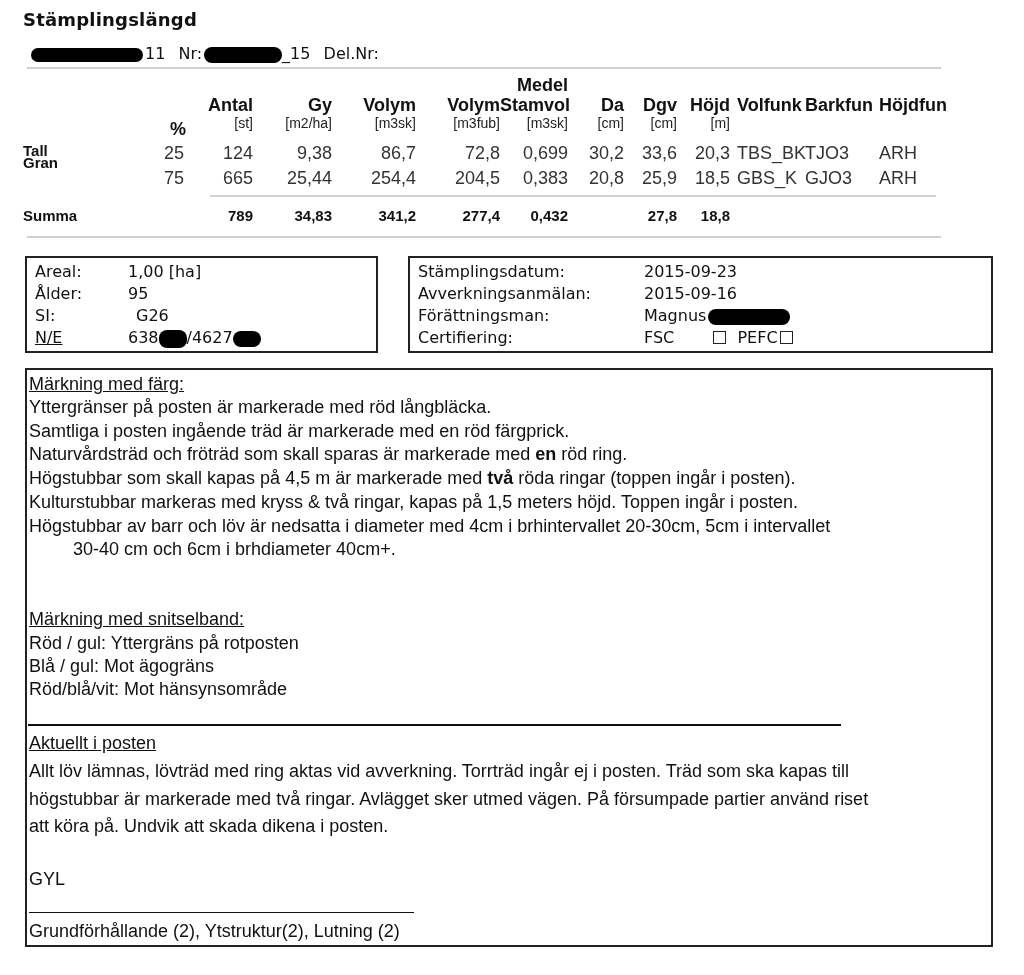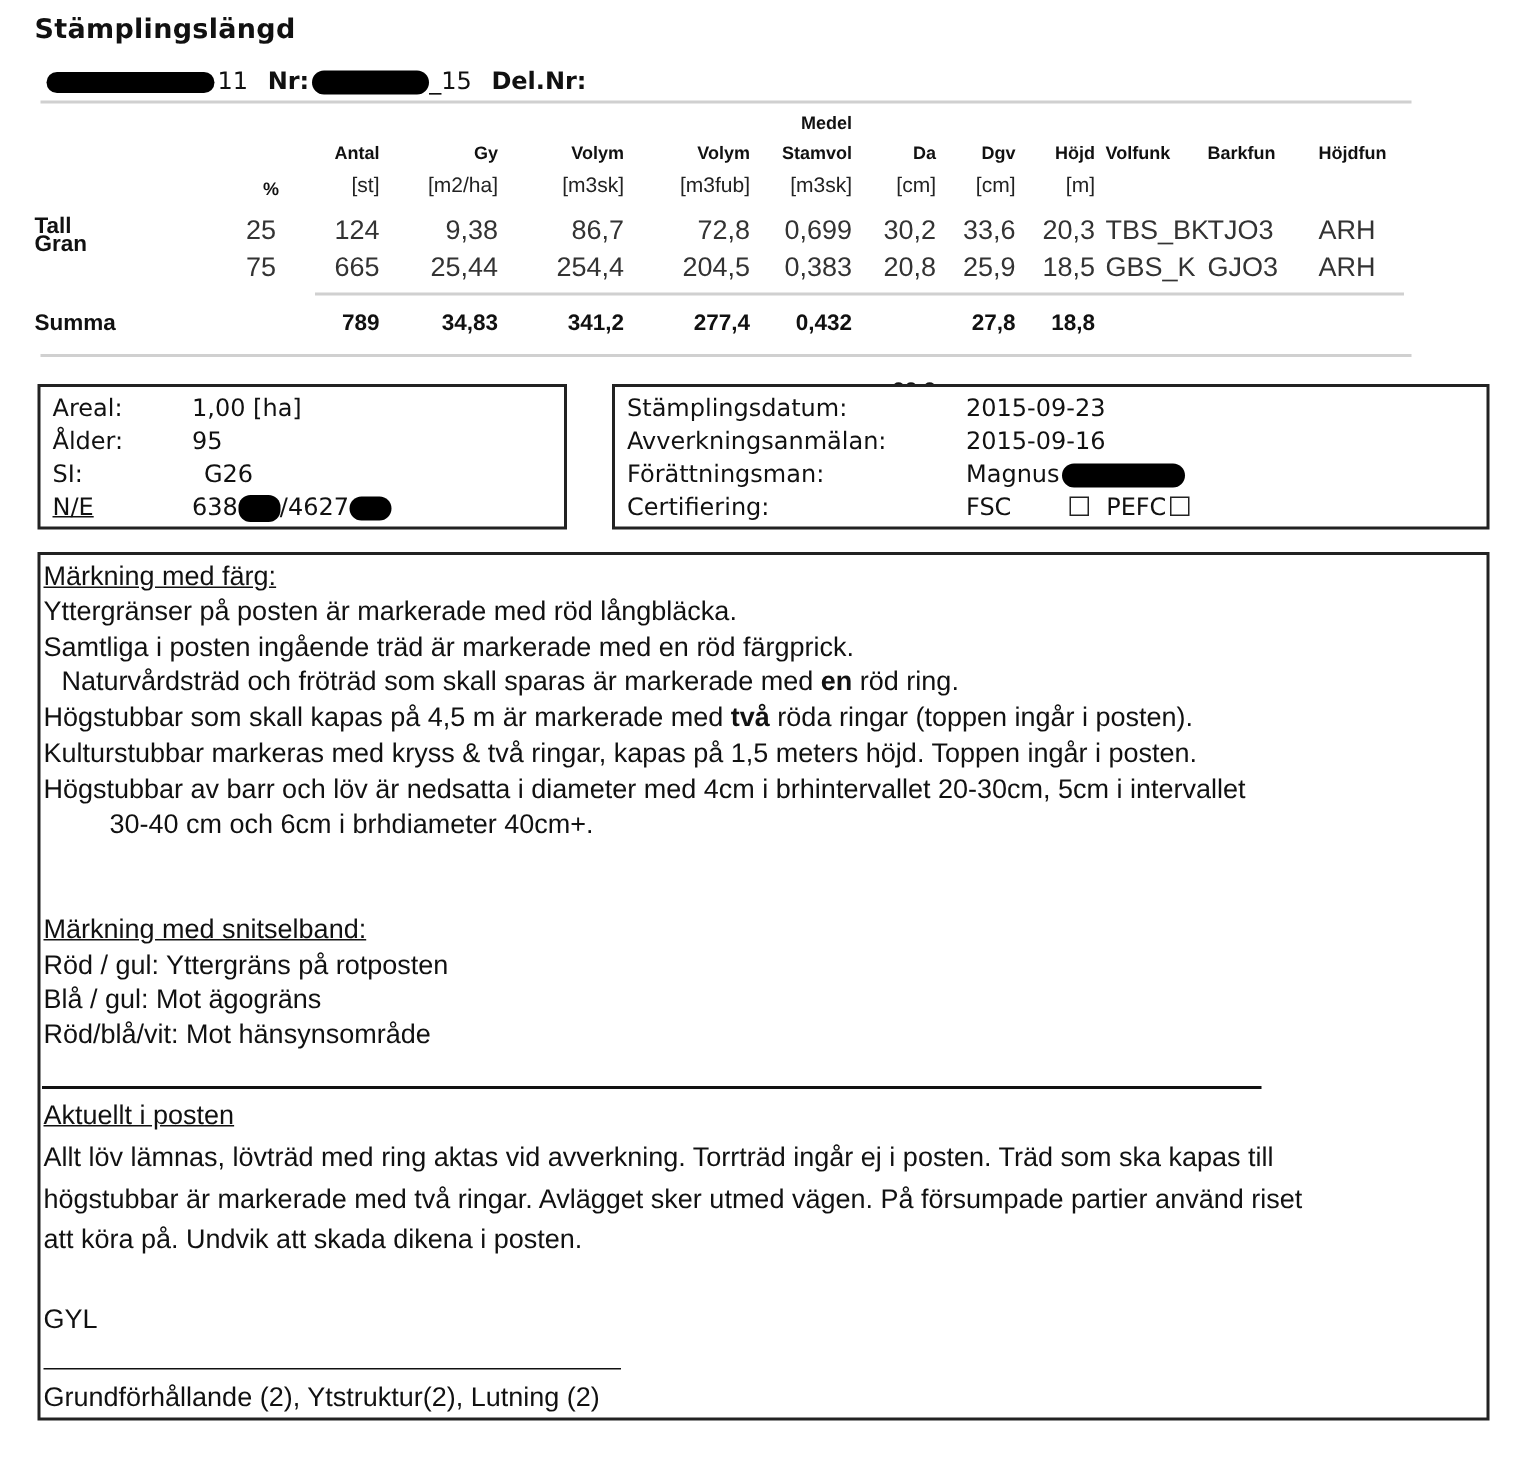--- a/index.html
+++ b/index.html
@@ -1,27 +1,27 @@
 <!DOCTYPE html>
 <html><head>
   <meta charset="utf-8">
   <style>
     html, body { margin: 0; padding: 0; background: #ffffff; }
     body { width: 1024px; height: 975px; position: relative; overflow: hidden; color: #111; }
 
     #title { position: absolute; left: 23px; top: 9px; font-family: "DejaVu Sans", sans-serif; font-weight: bold; font-size: 18px; letter-spacing: 0.2px; }
     #subtitle { position: absolute; left: 31px; top: 44px; font-family: "DejaVu Sans", sans-serif; font-size: 16px; white-space: nowrap; }
-    #subtitle .b { font-weight: bold; }
+    #subtitle .b { font-weight: normal; }
     .redact { display: inline-block; background: #000; border-radius: 8px; vertical-align: middle; }
 
     .hline { position: absolute; height: 2px; background: #d0d0d0; }
 
     
     .cell { position: absolute; font-family: "Liberation Sans", sans-serif; font-size: 18px; white-space: nowrap; }
-    .hdr { font-weight: bold; font-size: 12px; }
+    .hdr { font-weight: bold; font-size: 18px; }
     .unit { font-size: 14px; color: #222; }
     .ra { text-align: right; }
     .rowlabel { font-weight: bold; font-size: 15px; }
     .sum { font-weight: bold; font-size: 15px; }
     .val { color: #333; }
 
     
     .box { position: absolute; border: 2px solid #222; box-sizing: border-box; background: #fff; }
     .info-row { position: absolute; font-family: "DejaVu Sans", sans-serif; font-size: 16px; white-space: nowrap; line-height: 22px; }
     .chk { display: inline-block; width: 11px; height: 11px; border: 1.5px solid #222; vertical-align: -1px; }
@@ -159,21 +159,21 @@
     <span>FSC</span>
     <span class="chk" style="margin-left:34px;"></span>
     <span style="margin-left:6px;">PEFC</span><span class="chk" style="margin-left:2px;"></span>
   </div>
 </div>
 
 <div class="box" style="left:25px;top:368px;width:968px;height:579px;">
   <div class="note u" style="left:2px;top:3px;">Märkning med färg:</div>
   <div class="note" style="left:2px;top:26px;">Yttergränser på posten är markerade med röd långbläcka.</div>
   <div class="note" style="left:2px;top:50px;">Samtliga i posten ingående träd är markerade med en röd färgprick.</div>
-  <div class="note" style="left:2px;top:73px;margin-left:12px;">
+  <div class="note" style="left:2px;top:73px;">
     <span>Naturvårdsträd och fröträd som skall sparas är markerade med </span><b>en</b><span> röd ring.</span>
   </div>
   <div class="note" style="left:2px;top:97px;">
     <span>Högstubbar som skall kapas på 4,5 m är markerade med </span><b>två</b><span> röda ringar (toppen ingår i posten).</span>
   </div>
   <div class="note" style="left:2px;top:121px;">Kulturstubbar markeras med kryss &amp; två ringar, kapas på 1,5 meters höjd. Toppen ingår i posten.</div>
   <div class="note" style="left:2px;top:145px;">Högstubbar av barr och löv är nedsatta i diameter med 4cm i brhintervallet 20-30cm, 5cm i intervallet</div>
   <div class="note" style="left:46px;top:168px;">30-40 cm och 6cm i brhdiameter 40cm+.</div>
 
   <div class="note u" style="left:2px;top:238px;">Märkning med snitselband:</div>

